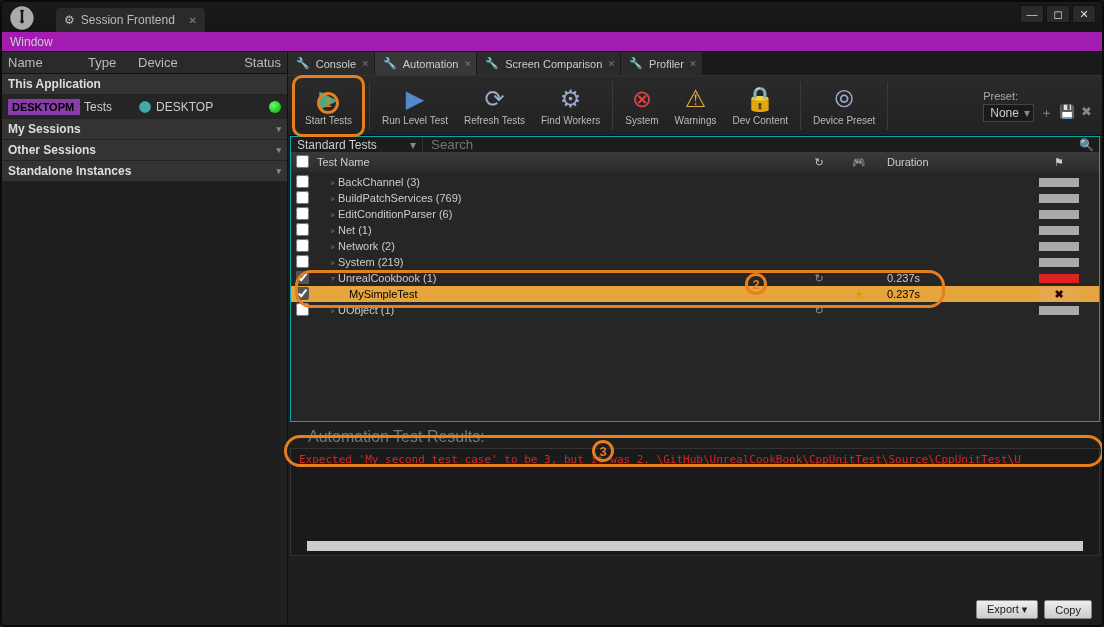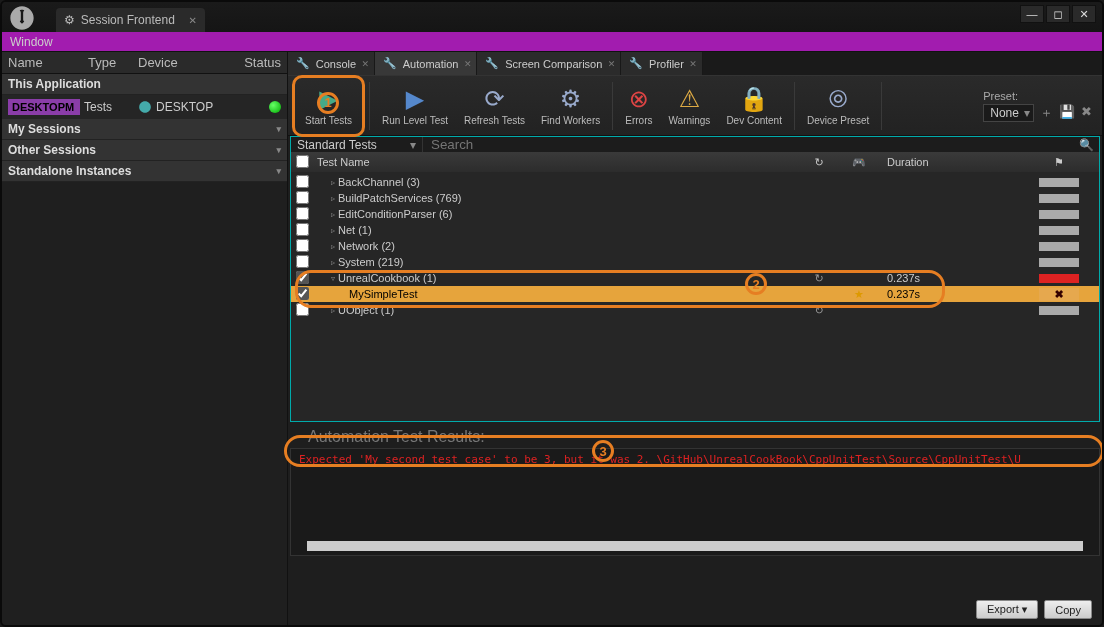--- a/index.html
+++ b/index.html
@@ -479,21 +479,21 @@
         <div class="ticon" style="color:#9ac;">⟳</div>
         <span>Refresh Tests</span>
       </div>
       <div class="toolbtn">
         <div class="ticon" style="color:#9ac;">⚙</div>
         <span>Find Workers</span>
       </div>
       <div class="toolsep"></div>
       <div class="toolbtn">
         <div class="ticon" style="color:#d44;">⊗</div>
-        <span>Errors</span>
+        <span>System</span>
       </div>
       <div class="toolbtn">
         <div class="ticon" style="color:#da4;">⚠</div>
         <span>Warnings</span>
       </div>
       <div class="toolbtn">
         <div class="ticon" style="color:#aaa;">🔒</div>
         <span>Dev Content</span>
       </div>
       <div class="toolsep"></div>

